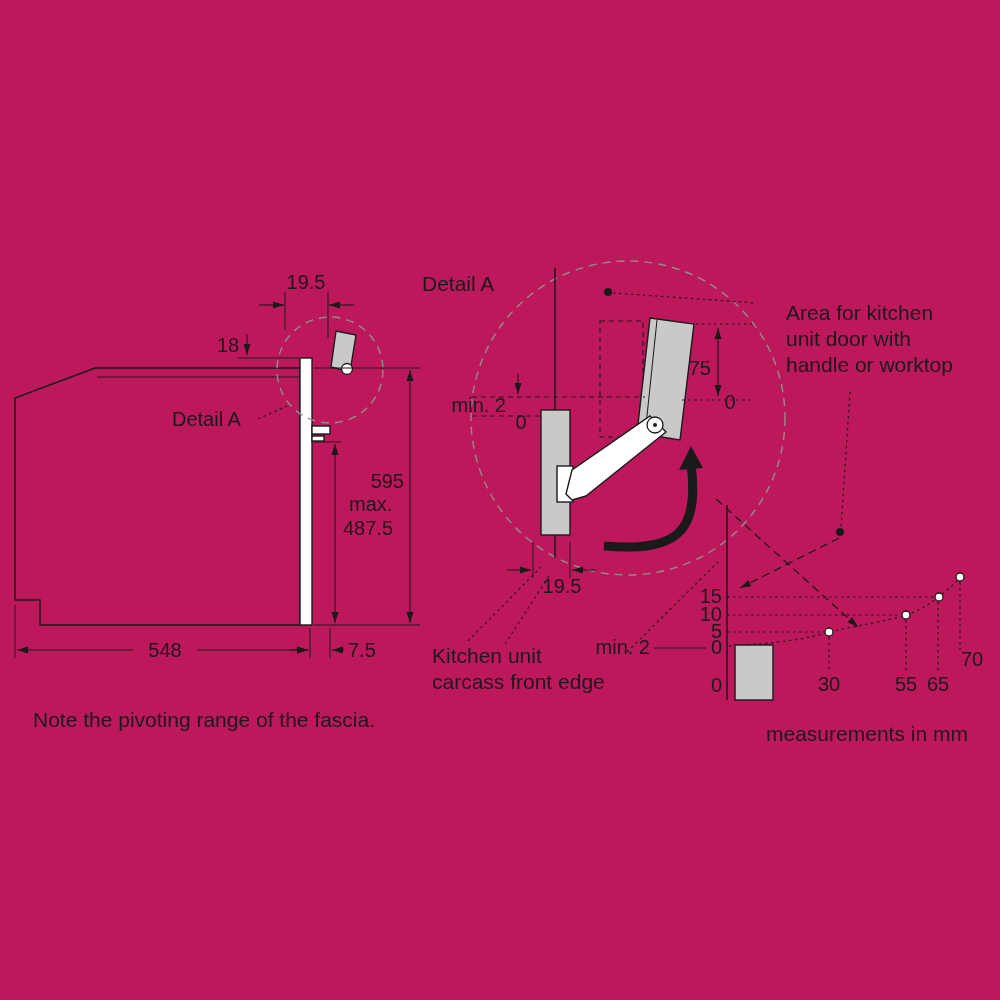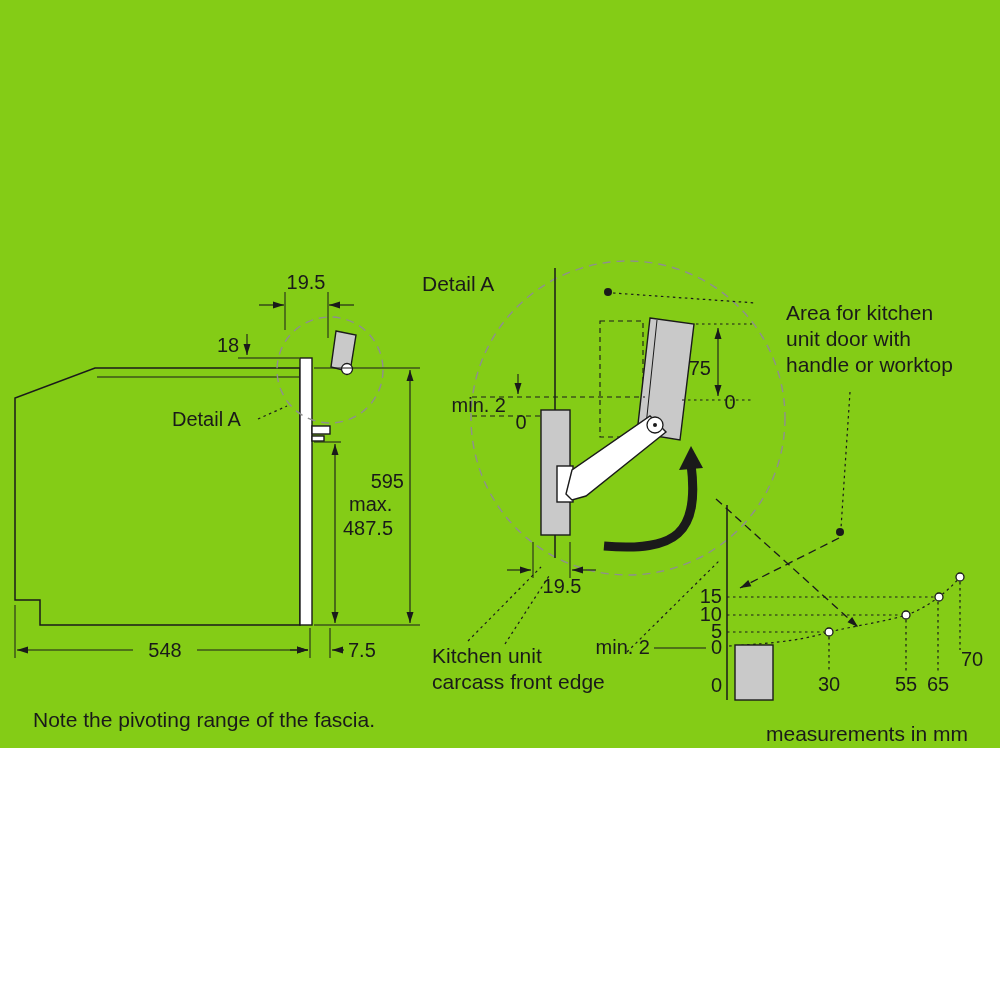--- a/index.html
+++ b/index.html
@@ -1,16 +1,16 @@
 <!DOCTYPE html>
 <html><head>
 <meta charset="utf-8">
 <style>
   html,body{margin:0;padding:0;background:#ffffff;}
-  .canvas{position:relative;width:1000px;height:748px;background:#84cc16;overflow:hidden;}
+  .canvas{position:relative;width:1000px;height:1000px;background:#be185d;overflow:hidden;}
   svg{display:block;}
   svg text{font-family:"Liberation Sans","DejaVu Sans",sans-serif;font-size:20px;fill:#1a1a1a;}
   .t21{font-size:21px;}
   .ln{stroke:#1a1a1a;stroke-width:1.5;fill:none;}
   .thin{stroke:#1a1a1a;stroke-width:1;fill:none;}
   .dim{stroke:#1a1a1a;stroke-width:1.1;fill:none;}
   .dotted{stroke:#1a1a1a;stroke-width:1.2;stroke-dasharray:2.5 3.5;fill:none;}
   .dashed2{stroke:#1a1a1a;stroke-width:1.1;stroke-dasharray:5 4;fill:none;}
   .dashmap{stroke:#1a1a1a;stroke-width:1.3;stroke-dasharray:8 5;fill:none;}
   .dashcircle{stroke:#8f8f8f;stroke-width:1.4;stroke-dasharray:8 6;fill:none;}

